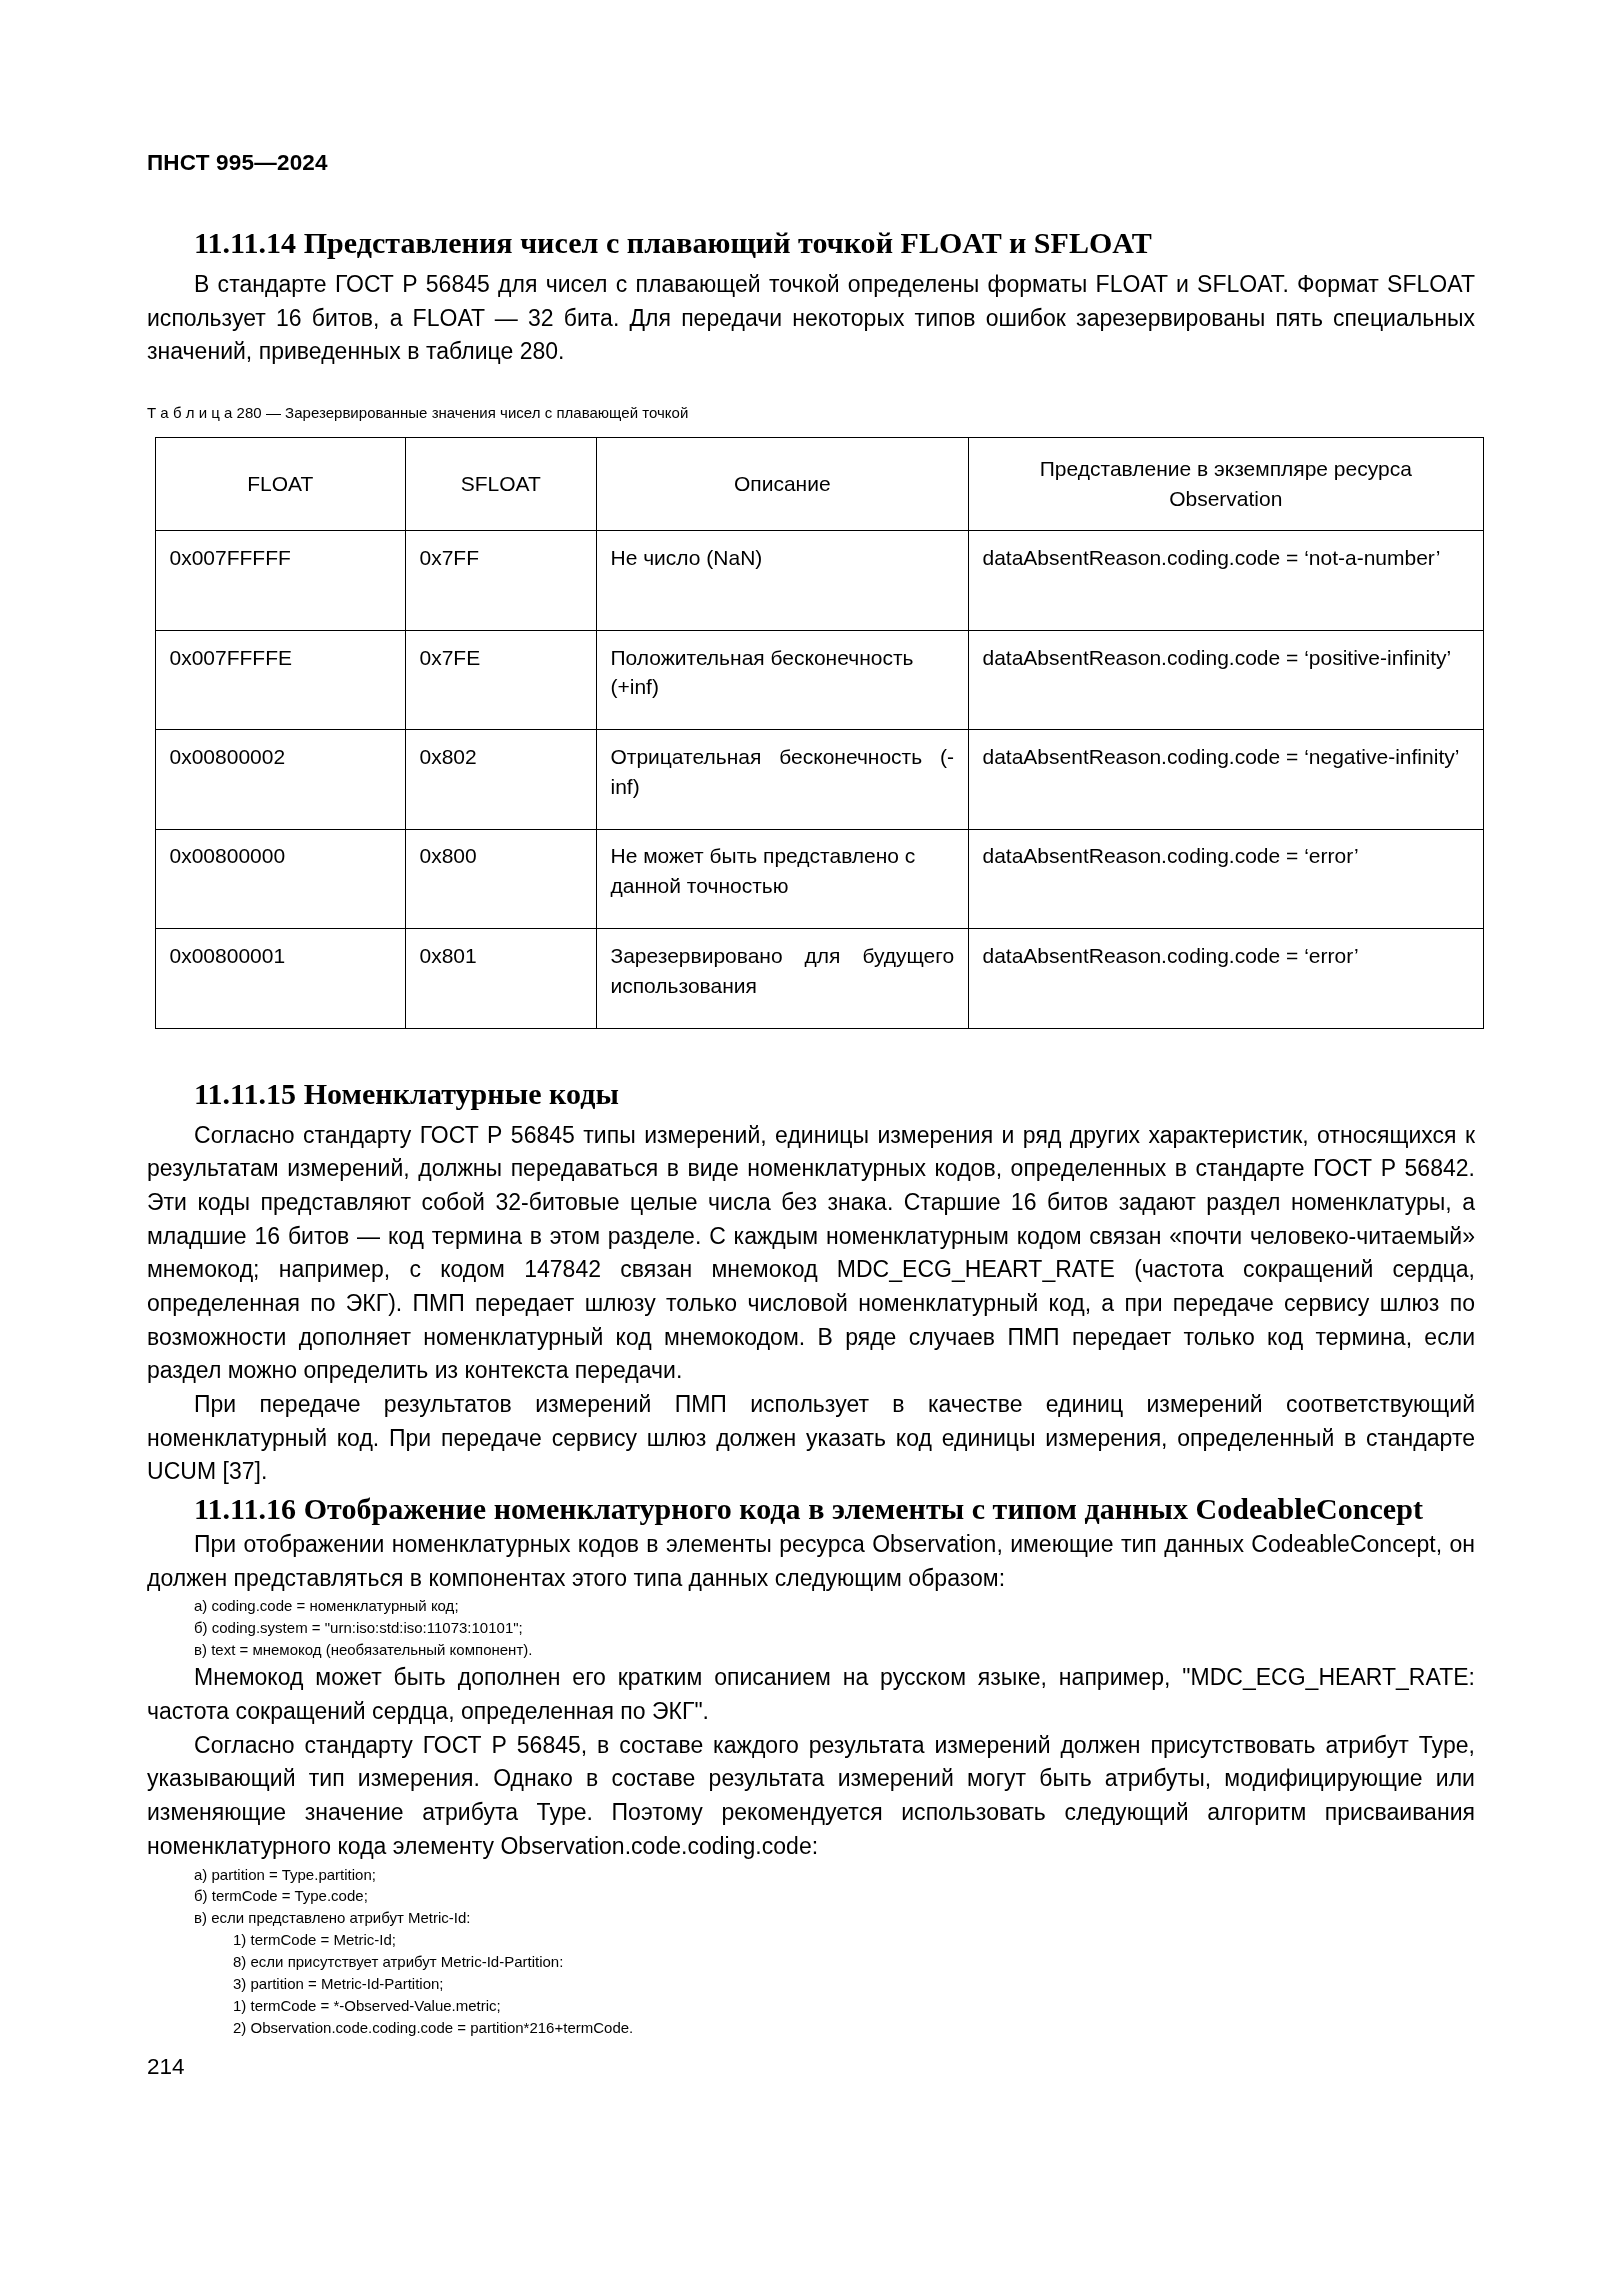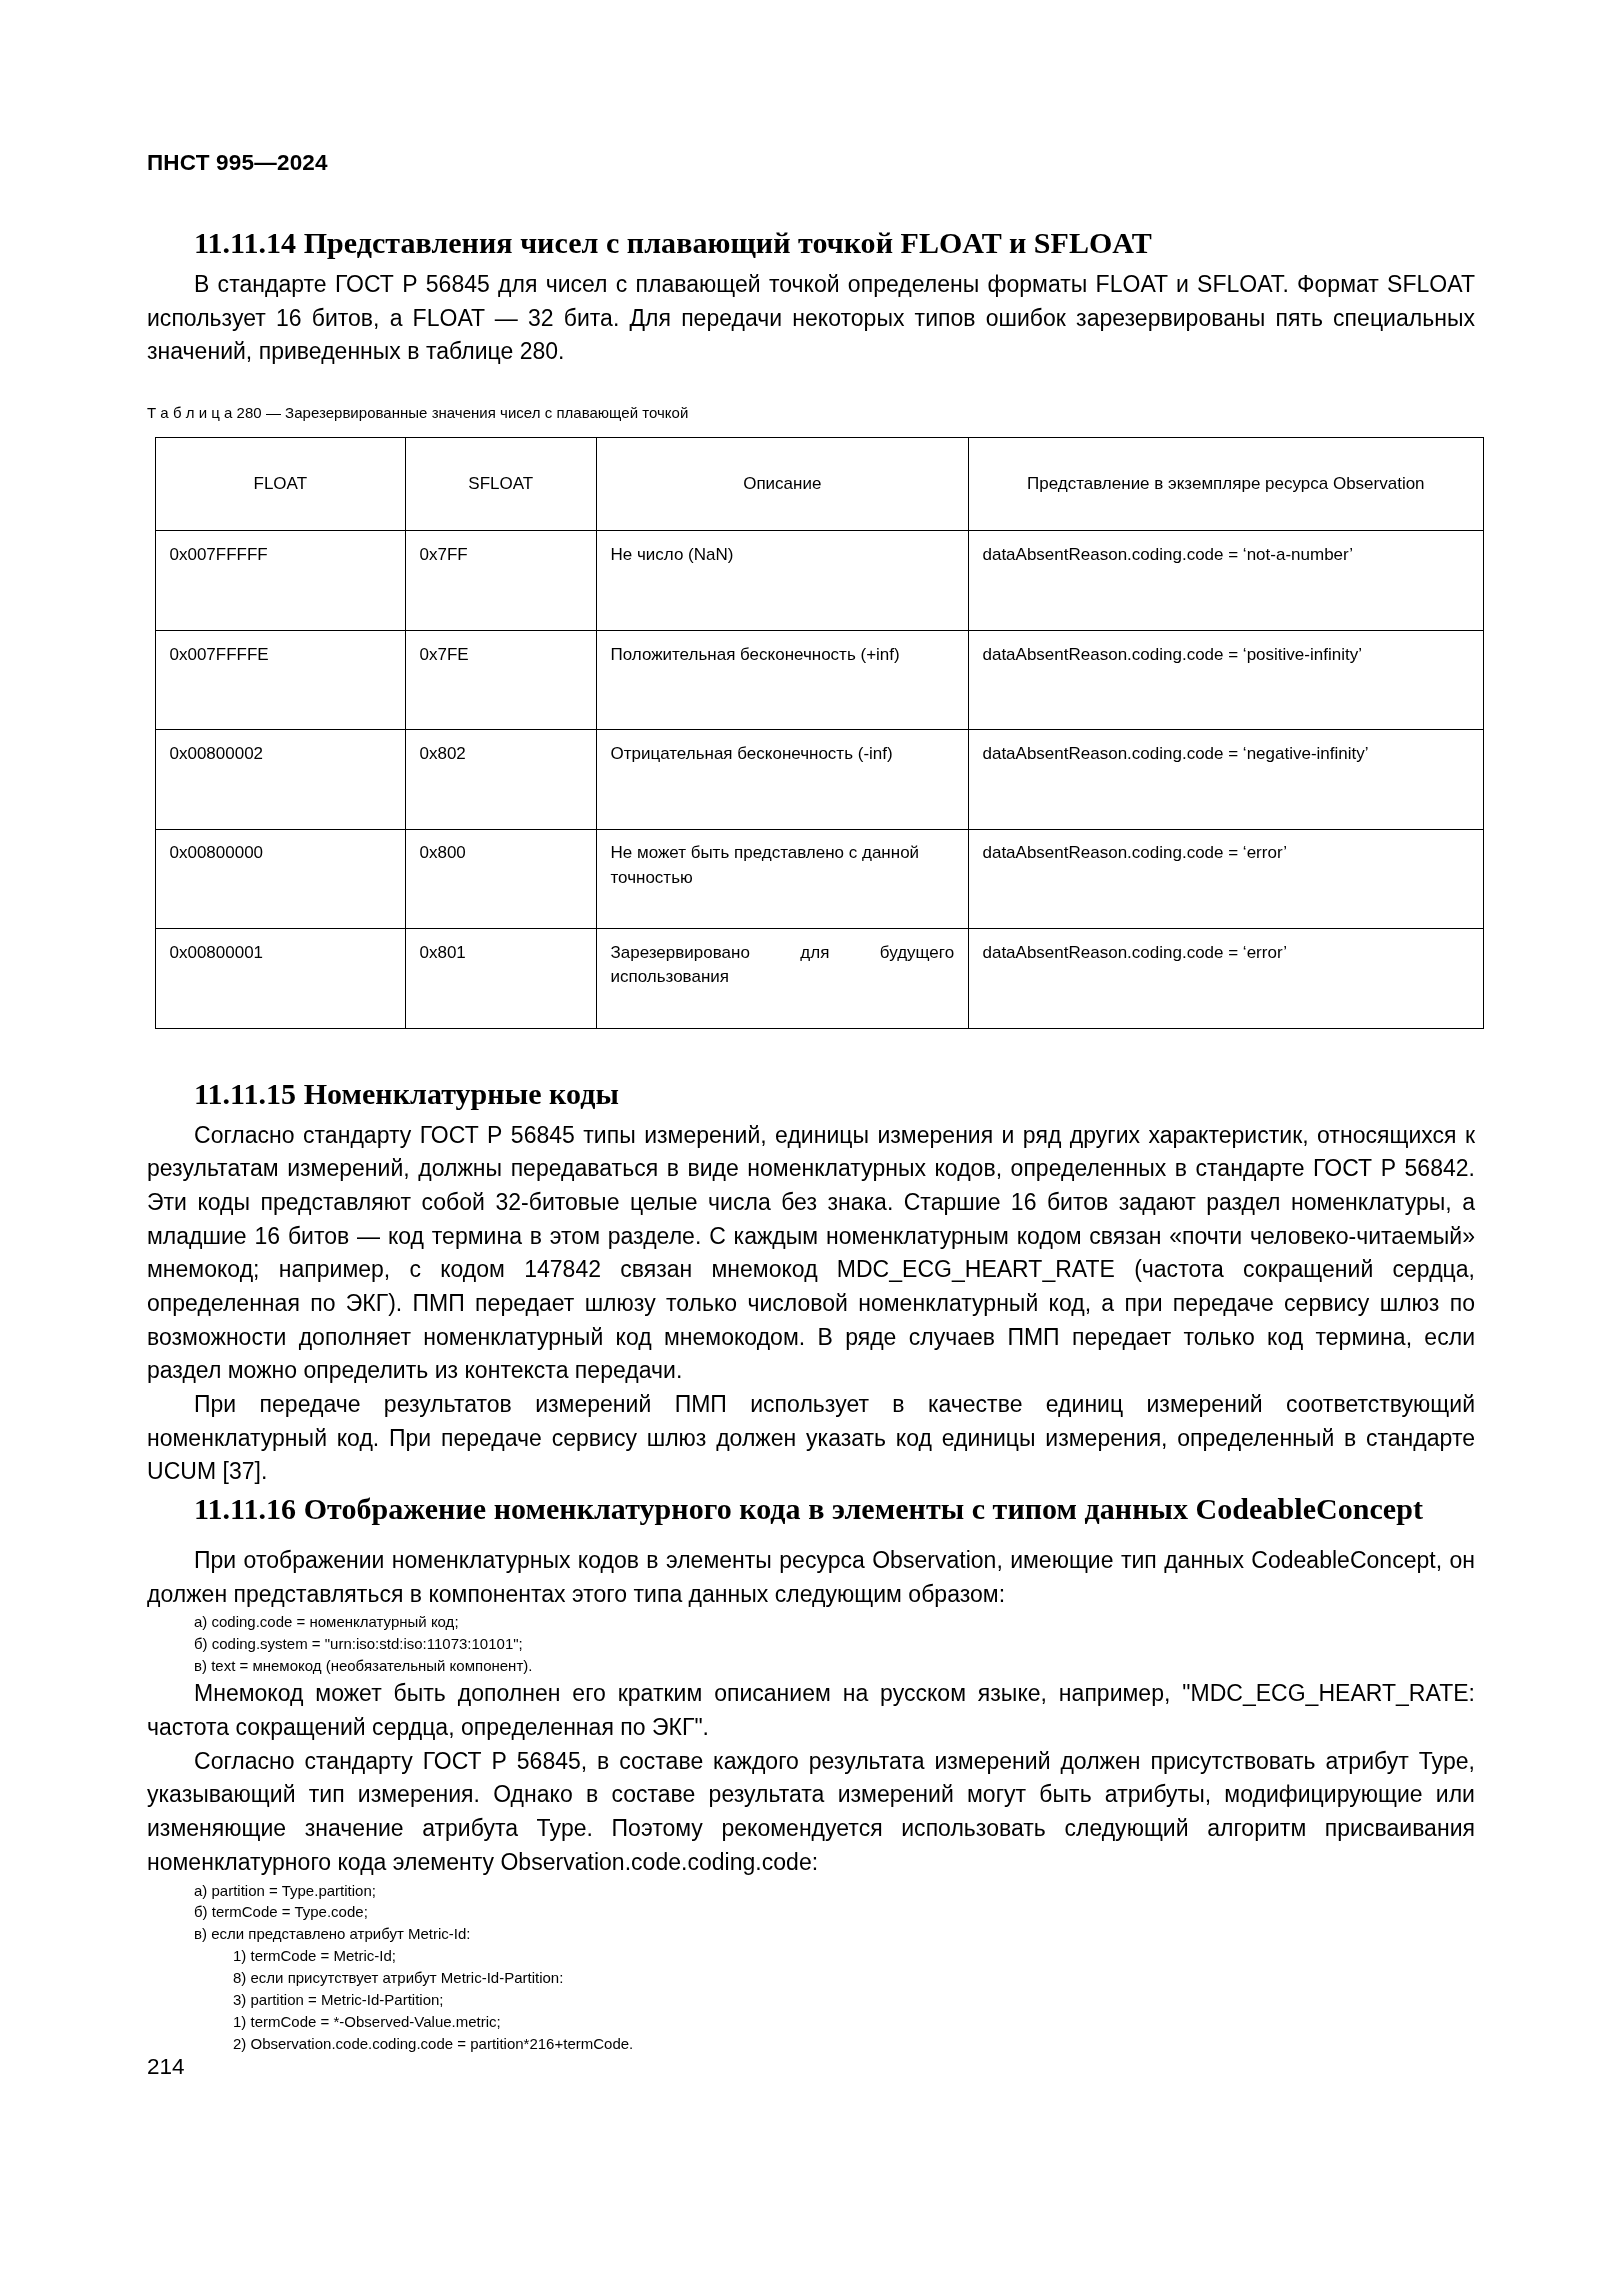--- a/index.html
+++ b/index.html
@@ -57,21 +57,21 @@
   .tbl-caption {
     font-size: 15px;
     margin: 35px 0 15.7px 0;
     letter-spacing: 0.02px;
   }
   table.tbl {
     border-collapse: collapse;
     width: 1328px;
     table-layout: fixed;
     margin: 0 0 0 7.8px;
-    font-size: 17px;
+    font-size: 21px;
   }
   table.tbl th, table.tbl td {
     border: 1.6px solid #000;
     padding: 11.8px 13.7px 13.7px 13.7px;
     vertical-align: top;
     line-height: 1.42;
     font-weight: normal;
   }
   table.tbl thead th {
     text-align: center;
@@ -169,21 +169,21 @@
           <td class="just">Зарезервировано для будущего использования</td>
           <td>dataAbsentReason.coding.code = ‘error’</td>
         </tr>
       </tbody>
     </table>
 
     <h3 class="clause" style="margin-top:45px;">11.11.15 Номенклатурные коды</h3>
     <p class="body-text">Согласно стандарту ГОСТ Р 56845 типы измерений, единицы измерения и ряд других характеристик, относящихся к результатам измерений, должны передаваться в виде номенклатурных кодов, определенных в стандарте ГОСТ Р 56842. Эти коды представляют собой 32-битовые целые числа без знака. Старшие 16 битов задают раздел номенклатуры, а младшие 16 битов — код термина в этом разделе. С каждым номенклатурным кодом связан «почти человеко-читаемый» мнемокод; например, с кодом 147842 связан мнемокод MDC_ECG_HEART_RATE (частота сокращений сердца, определенная по ЭКГ). ПМП передает шлюзу только числовой номенклатурный код, а при передаче сервису шлюз по возможности дополняет номенклатурный код мнемокодом. В ряде случаев ПМП передает только код термина, если раздел можно определить из контекста передачи.</p>
     <p class="body-text">При передаче результатов измерений ПМП использует в качестве единиц измерений соответствующий номенклатурный код. При передаче сервису шлюз должен указать код единицы измерения, определенный в стандарте UCUM [37].</p>
 
-    <h3 class="clause" style="margin-bottom:16px;">11.11.16 Отображение номенклатурного кода в элементы с типом данных CodeableConcept</h3>
+    <h3 class="clause" style="margin-bottom:0;">11.11.16 Отображение номенклатурного кода в элементы с типом данных CodeableConcept</h3>
     <p class="body-text">При отображении номенклатурных кодов в элементы ресурса Observation, имеющие тип данных CodeableConcept, он должен представляться в компонентах этого типа данных следующим образом:</p>
 
     <div>
       <p class="list-item">а) coding.code = номенклатурный код;</p>
       <p class="list-item">б) coding.system = "urn:iso:std:iso:11073:10101";</p>
       <p class="list-item">в) text = мнемокод (необязательный компонент).</p>
     </div>
 
     <p class="body-text">Мнемокод может быть дополнен его кратким описанием на русском языке, например, "MDC_ECG_HEART_RATE: частота сокращений сердца, определенная по ЭКГ".</p>
     <p class="body-text">Согласно стандарту ГОСТ Р 56845, в составе каждого результата измерений должен присутствовать атрибут Type, указывающий тип измерения. Однако в составе результата измерений могут быть атрибуты, модифицирующие или изменяющие значение атрибута Type. Поэтому рекомендуется использовать следующий алгоритм присваивания номенклатурного кода элементу Observation.code.coding.code:</p>

